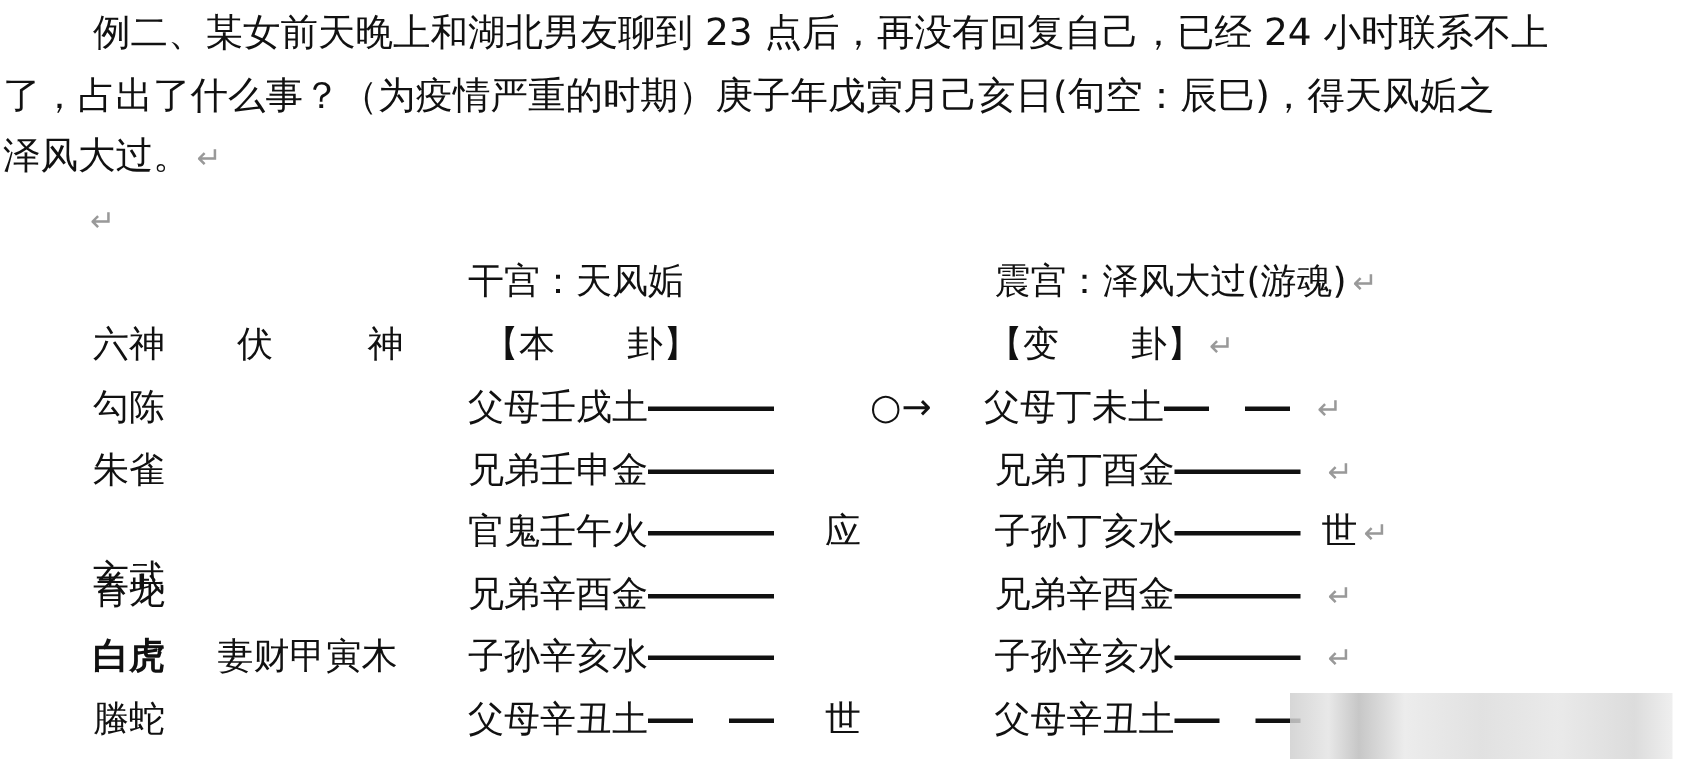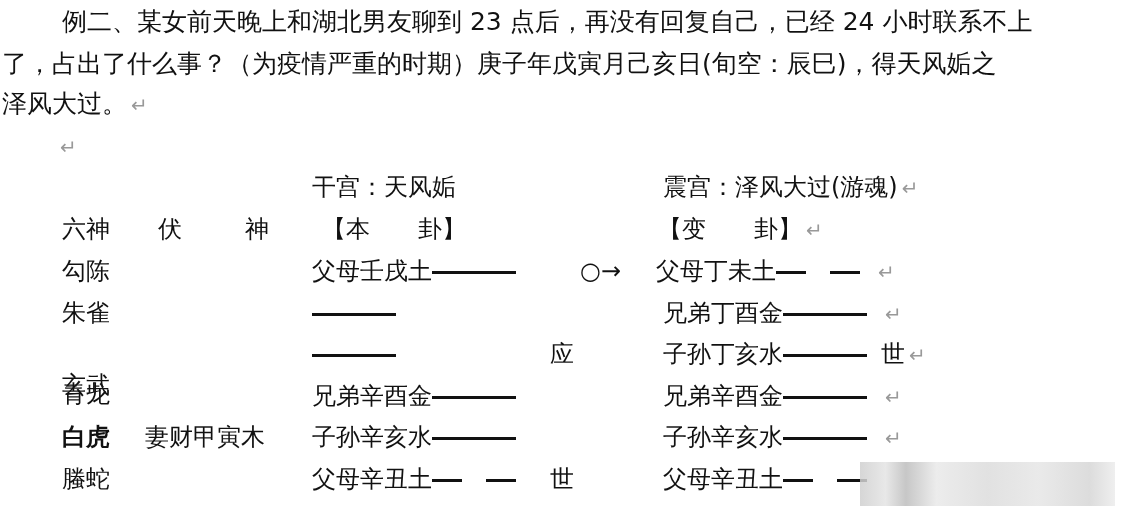--- a/index.html
+++ b/index.html
@@ -45,24 +45,24 @@
 <div class="cell" style="left:658px;top:210px;">
   <span>【变　　卦】</span><span class="pm">↵</span>
 </div>
 
 <div id="rows">
     <div class="cell" style="left: 62px; top: 252px;">勾陈</div>
     <div class="cell" style="left: 312px; top: 252px;"><span>父母壬戌土</span><span class="yao yang"><span class="bar"></span></span></div>
     <div class="cell" style="left: 580px; top: 252px;">○→</div>
     <div class="cell" style="left: 624px; top: 252px; margin-left: 32px;"><span>父母丁未土</span><span class="yao yin"><span class="bar b1"></span><span class="bar b2"></span></span><span style="display: inline-block; width: 14px;"></span><span class="pm">↵</span></div>
     <div class="cell" style="left: 62px; top: 294px;">朱雀</div>
-    <div class="cell" style="left: 312px; top: 294px;"><span class="yao yang"><span class="bar"></span></span></div>
+    <div class="cell" style="left: 312px; top: 294px;"><span>兄弟壬申金</span><span class="yao yang"><span class="bar"></span></span></div>
     <div class="cell" style="left: 663px; top: 294px;"><span>兄弟丁酉金</span><span class="yao yang"><span class="bar"></span></span><span style="display: inline-block; width: 14px;"></span><span class="pm">↵</span></div>
     <div class="cell" style="left: 62px; top: 335px; margin-top: 40px;">青龙</div>
-    <div class="cell" style="left: 312px; top: 335px;"><span class="yao yang"><span class="bar"></span></span></div>
+    <div class="cell" style="left: 312px; top: 335px;"><span>官鬼壬午火</span><span class="yao yang"><span class="bar"></span></span></div>
     <div class="cell" style="left: 550px; top: 335px;">应</div>
     <div class="cell" style="left: 663px; top: 335px;"><span>子孙丁亥水</span><span class="yao yang"><span class="bar"></span></span><span style="display: inline-block; width: 14px;"></span><span>世</span><span class="pm">↵</span></div>
     <div class="cell" style="left: 62px; top: 366px;">玄武</div>
     <div class="cell" style="left: 312px; top: 377px;"><span>兄弟辛酉金</span><span class="yao yang"><span class="bar"></span></span></div>
     <div class="cell" style="left: 663px; top: 377px;"><span>兄弟辛酉金</span><span class="yao yang"><span class="bar"></span></span><span style="display: inline-block; width: 14px;"></span><span class="pm">↵</span></div>
     <div class="cell" style="left: 62px; top: 418px; font-weight: bold;">白虎</div>
     <div class="cell" style="left: 145px; top: 418px;">妻财甲寅木</div>
     <div class="cell" style="left: 312px; top: 418px;"><span>子孙辛亥水</span><span class="yao yang"><span class="bar"></span></span></div>
     <div class="cell" style="left: 663px; top: 418px;"><span>子孙辛亥水</span><span class="yao yang"><span class="bar"></span></span><span style="display: inline-block; width: 14px;"></span><span class="pm">↵</span></div>
     <div class="cell" style="left: 62px; top: 460px;">螣蛇</div>

